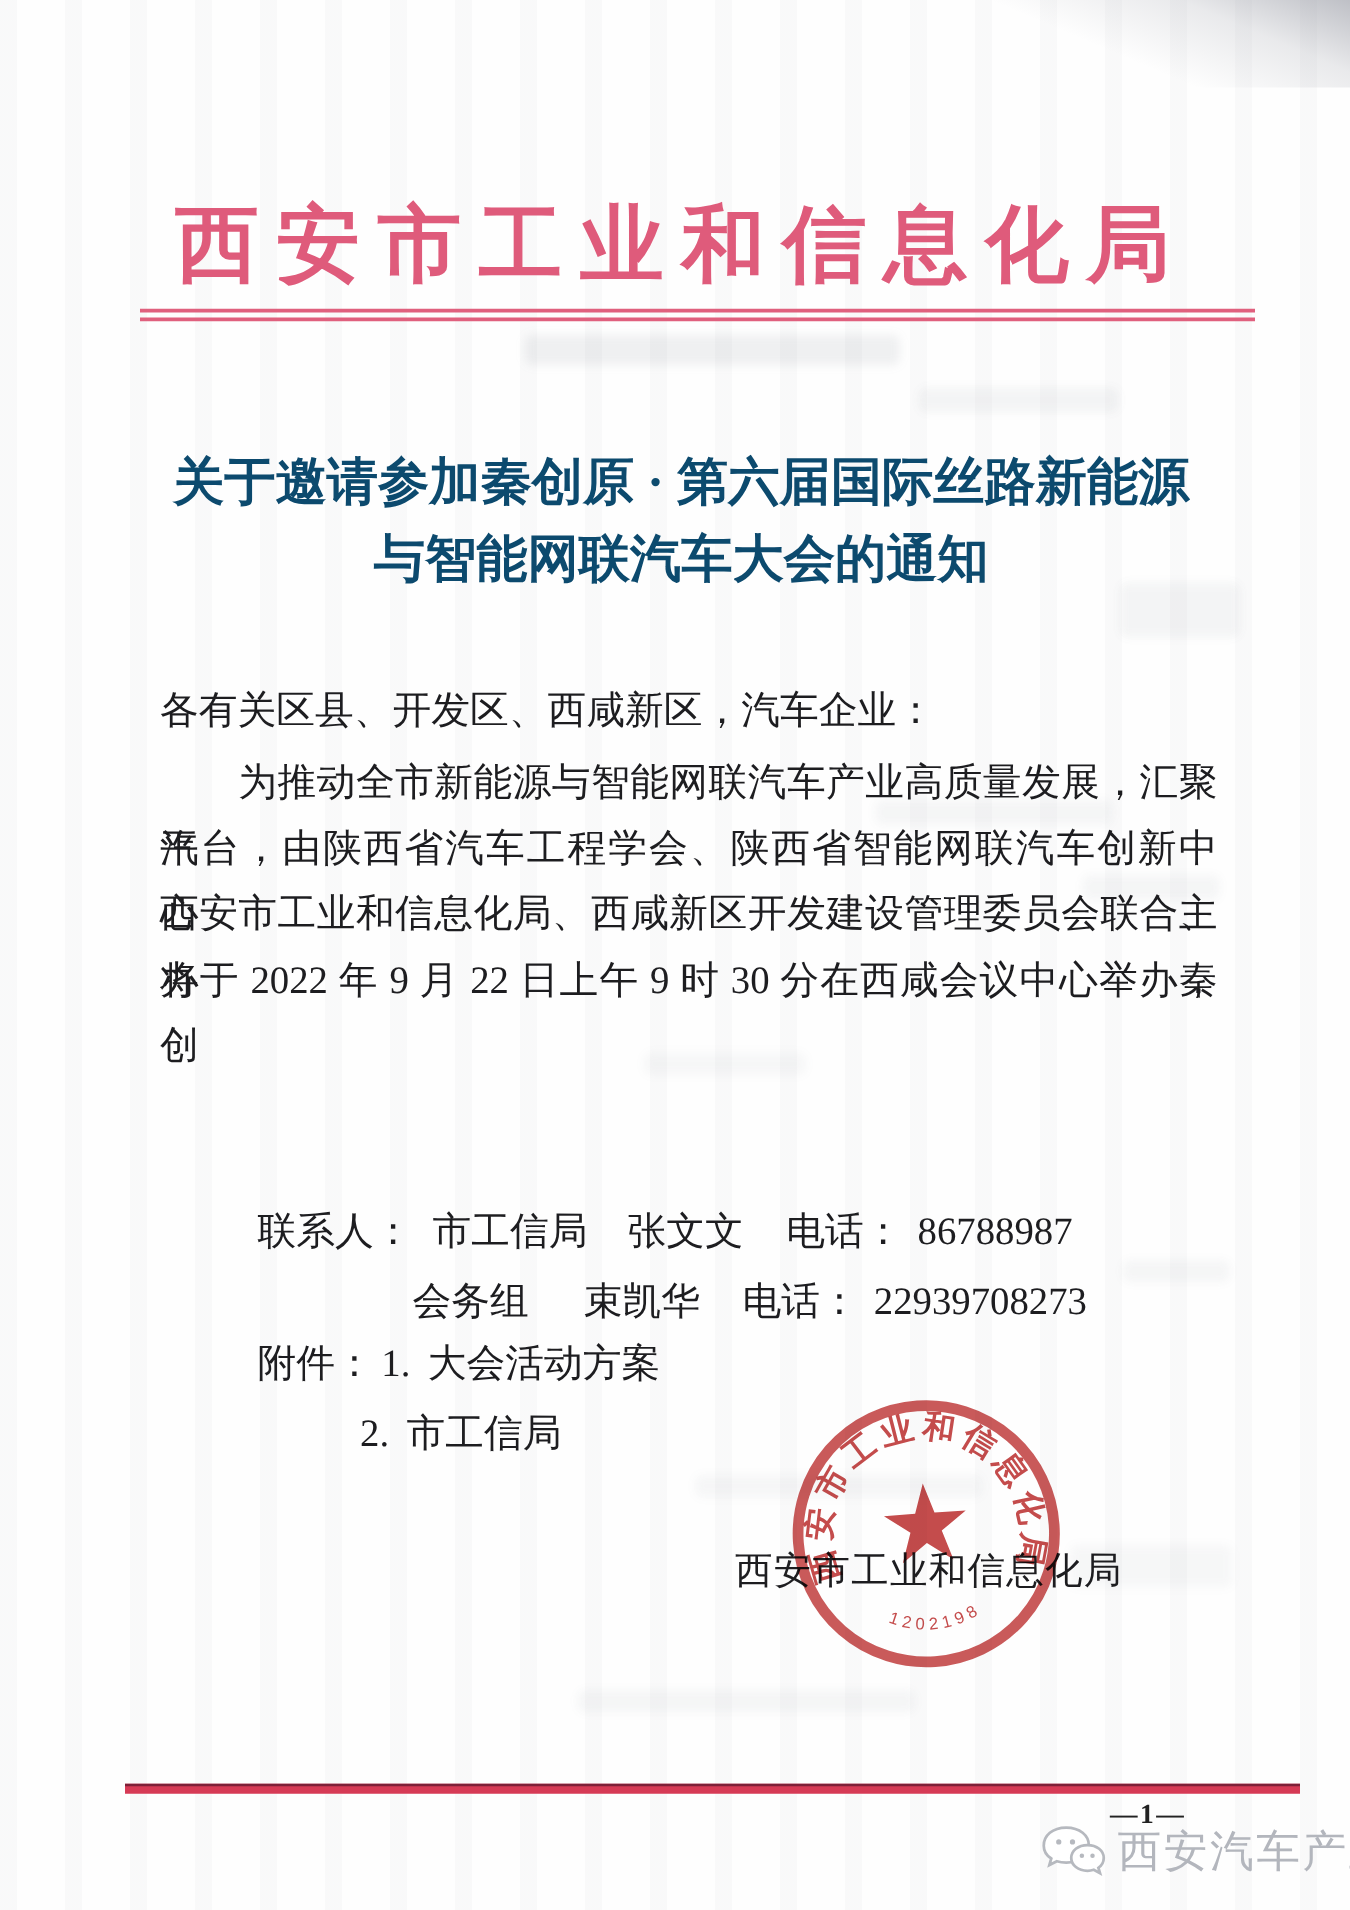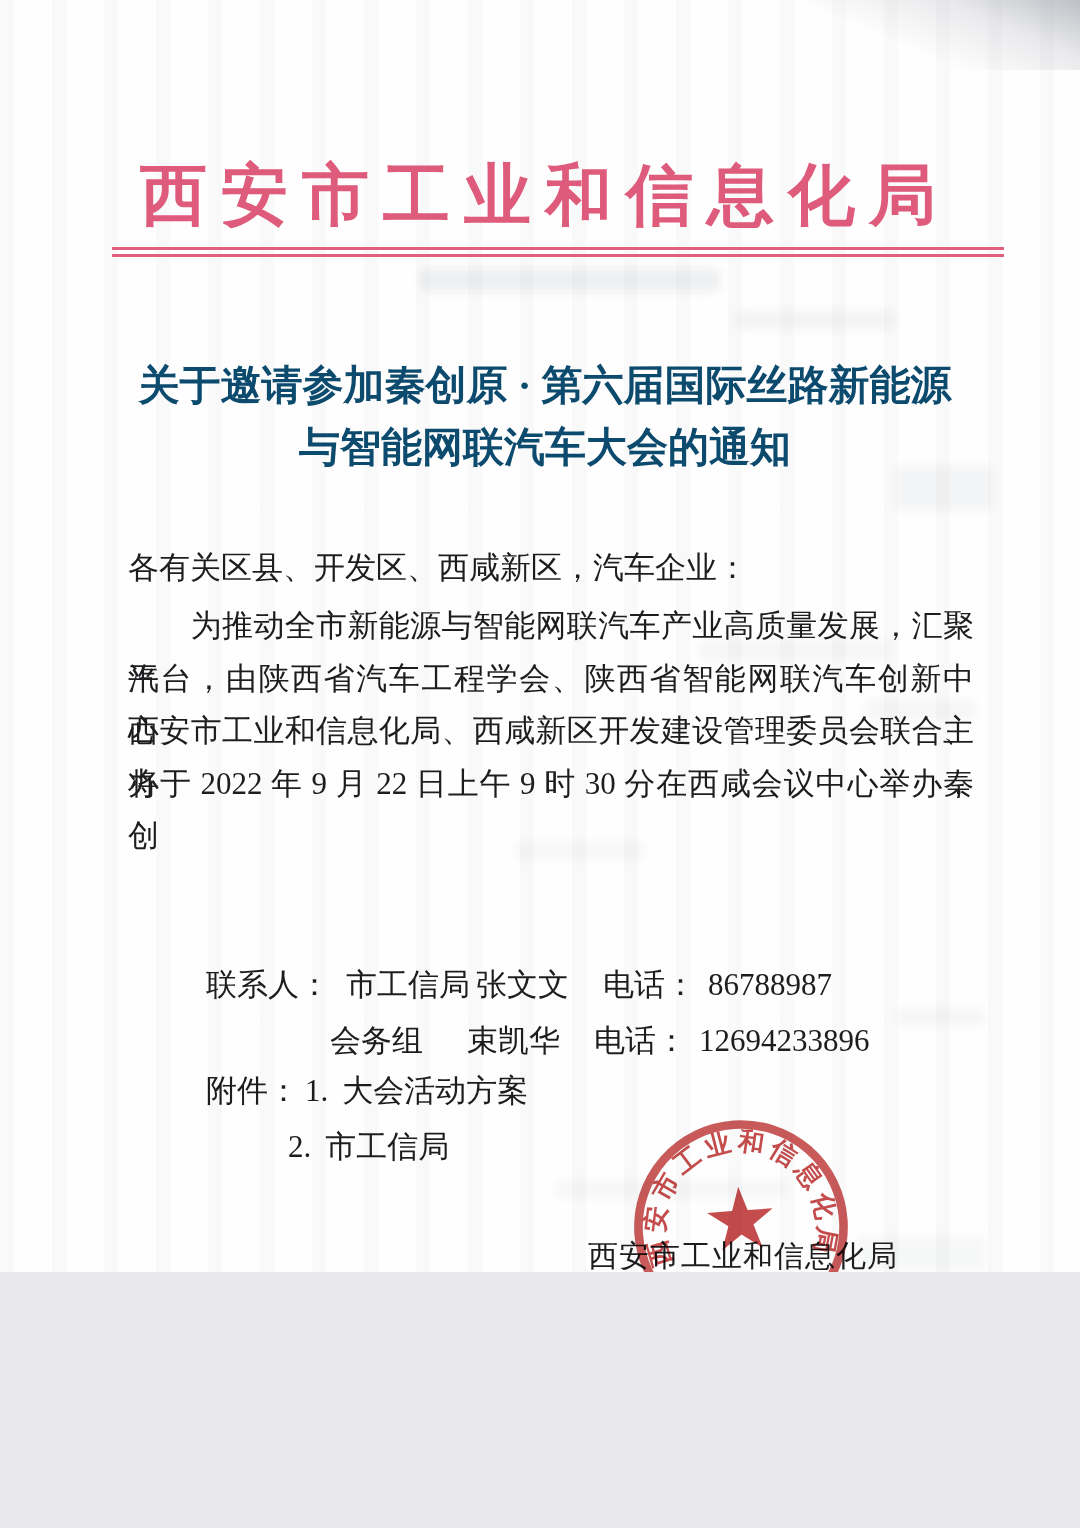--- a/index.html
+++ b/index.html
@@ -1,17 +1,17 @@
 <!DOCTYPE html>
 <html><head>
 <meta charset="utf-8">
 <style>
   html,body { margin:0; padding:0; background:#e9e9ec; }
   .page {
-    position:relative; width:1080px; height:1272px; margin:0 auto;
+    position:relative; width:1080px; height:1528px; margin:0 auto;
     background:#fefefe; overflow:hidden;
     font-family:"Liberation Serif","DejaVu Serif",serif; color:#1d1d20;
   }
   
   .page::before{
     content:""; position:absolute; inset:0; pointer-events:none;
     background:repeating-linear-gradient(90deg,
       rgba(125,128,140,0.04) 0 14px, rgba(125,128,140,0) 14px 52px);
   }
   .corner-shade{
@@ -55,21 +55,21 @@
   .body-block{ position:absolute; top:600px; left:128px; width:846px; font-size:31px; }
   .body-line{
     height:52.5px; line-height:52.5px;
     text-align:justify; text-align-last:justify;
   }
   .contact-line, .attach-line{ position:absolute; font-size:31px; white-space:nowrap; }
   .contact-1{ top:964px;  left:206px; }
   .contact-2{ top:1020px; left:330px; }
   .attach-1{  top:1070px; left:206px; }
   .attach-2{  top:1126px; left:288px; }
-  .sp16{ margin-left:16px; } .sp18{ margin-left:6px; }
+  .sp16{ margin-left:16px; } .sp18{ margin-left:32px; }
   .sp34{ margin-left:34px; } .sp12{ margin-left:12px; }
   .sp44{ margin-left:44px; } .sp6{ margin-left:6px; } .sp14{ margin-left:14px; }
 
   .signature-org { position:absolute; top:1236px; left:588px; font-size:30px; letter-spacing:1px; }
   .signature-date{ position:absolute; top:1288px; left:626px; font-size:30px; letter-spacing:1px; }
 
   .seal{
     position:absolute; top:1112px; left:626px; width:230px; height:230px;
     mix-blend-mode:multiply; opacity:.9; pointer-events:none;
     transform:rotate(-4deg);
@@ -123,21 +123,21 @@
       <div class="body-line">平台，由陕西省汽车工程学会、陕西省智能网联汽车创新中心、</div>
       <div class="body-line">西安市工业和信息化局、西咸新区开发建设管理委员会联合主办，</div>
       <div class="body-line">将于 2022 年 9 月 22 日上午 9 时 30 分在西咸会议中心举办秦创</div>
     </div>
 
   <div class="contact-line contact-1">
     <span>联系人：</span><span class="sp16">市工信局</span><span class="sp18">张文文</span><span class="sp34">电话：</span><span class="sp12">86788987</span>
   </div>
 
   <div class="contact-line contact-2">
-    <span>会务组</span><span class="sp44">束凯华</span><span class="sp34">电话：</span><span class="sp12">12694233896</span>
+    <span>会务组</span><span class="sp44">束凯华</span><span class="sp34">电话：</span><span class="sp12">22939708273</span>
   </div>
 
   <div class="attach-line attach-1">
     <span>附件：</span><span class="sp6">1.</span><span class="sp14">大会活动方案</span>
   </div>
 
   <div class="attach-line attach-2">
     <span>2.</span><span class="sp14">市工信局</span>
   </div>
 

